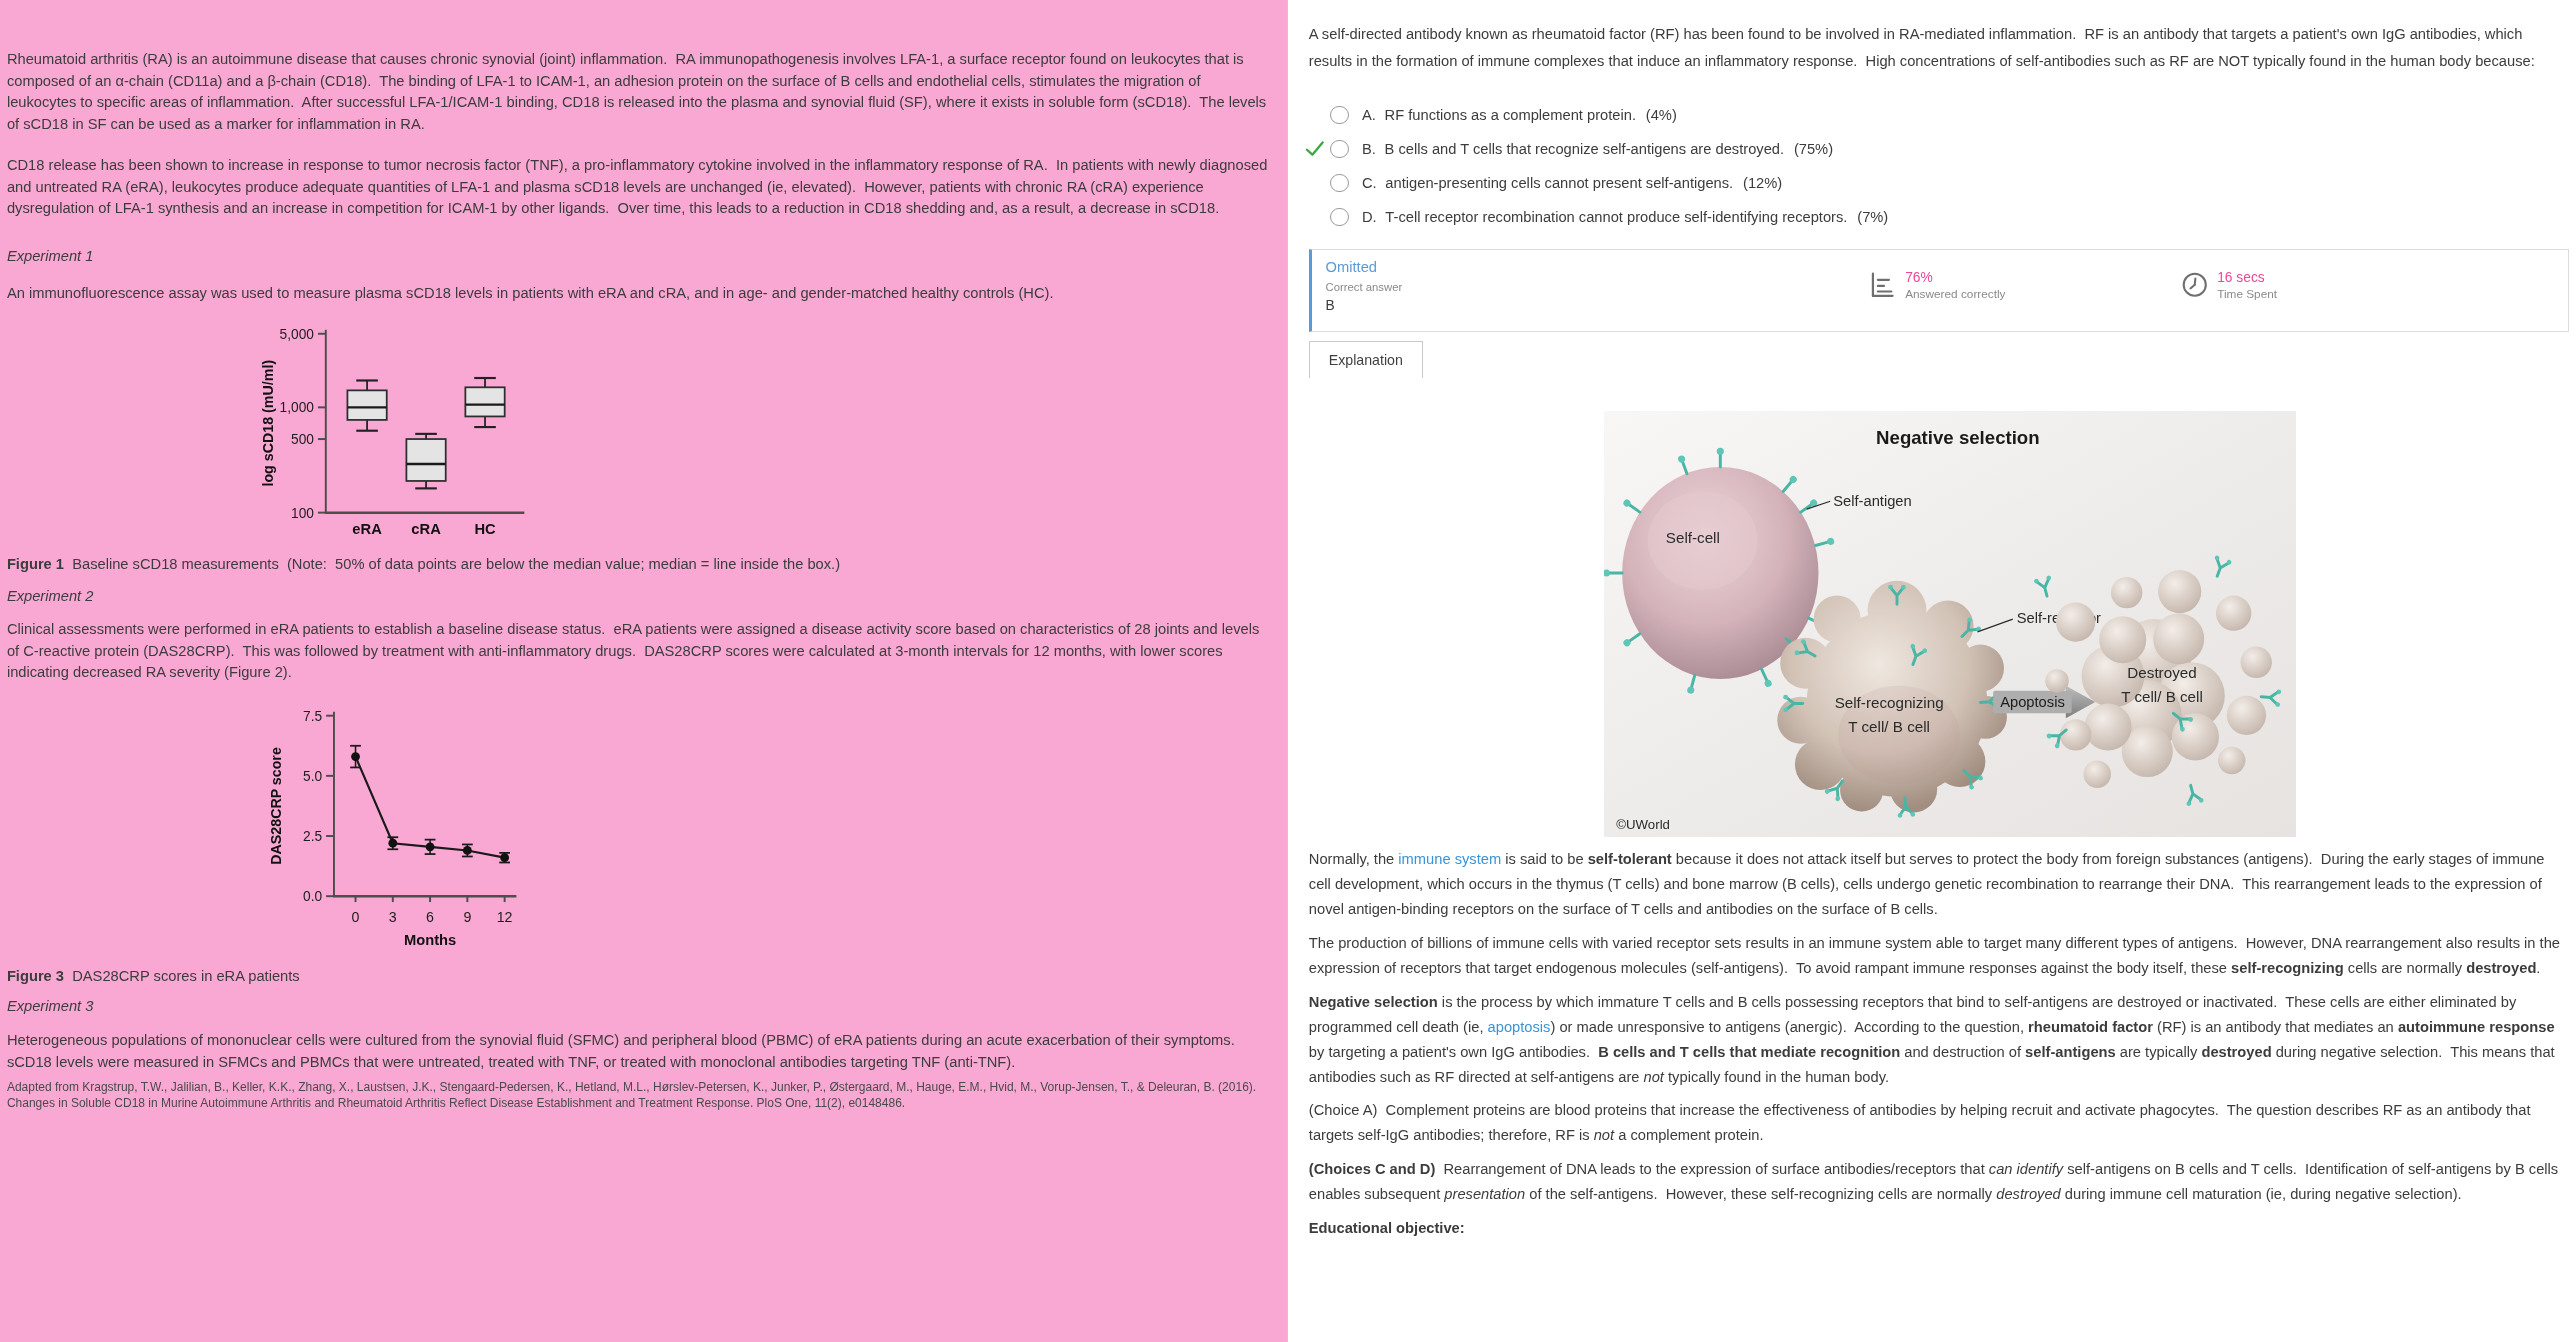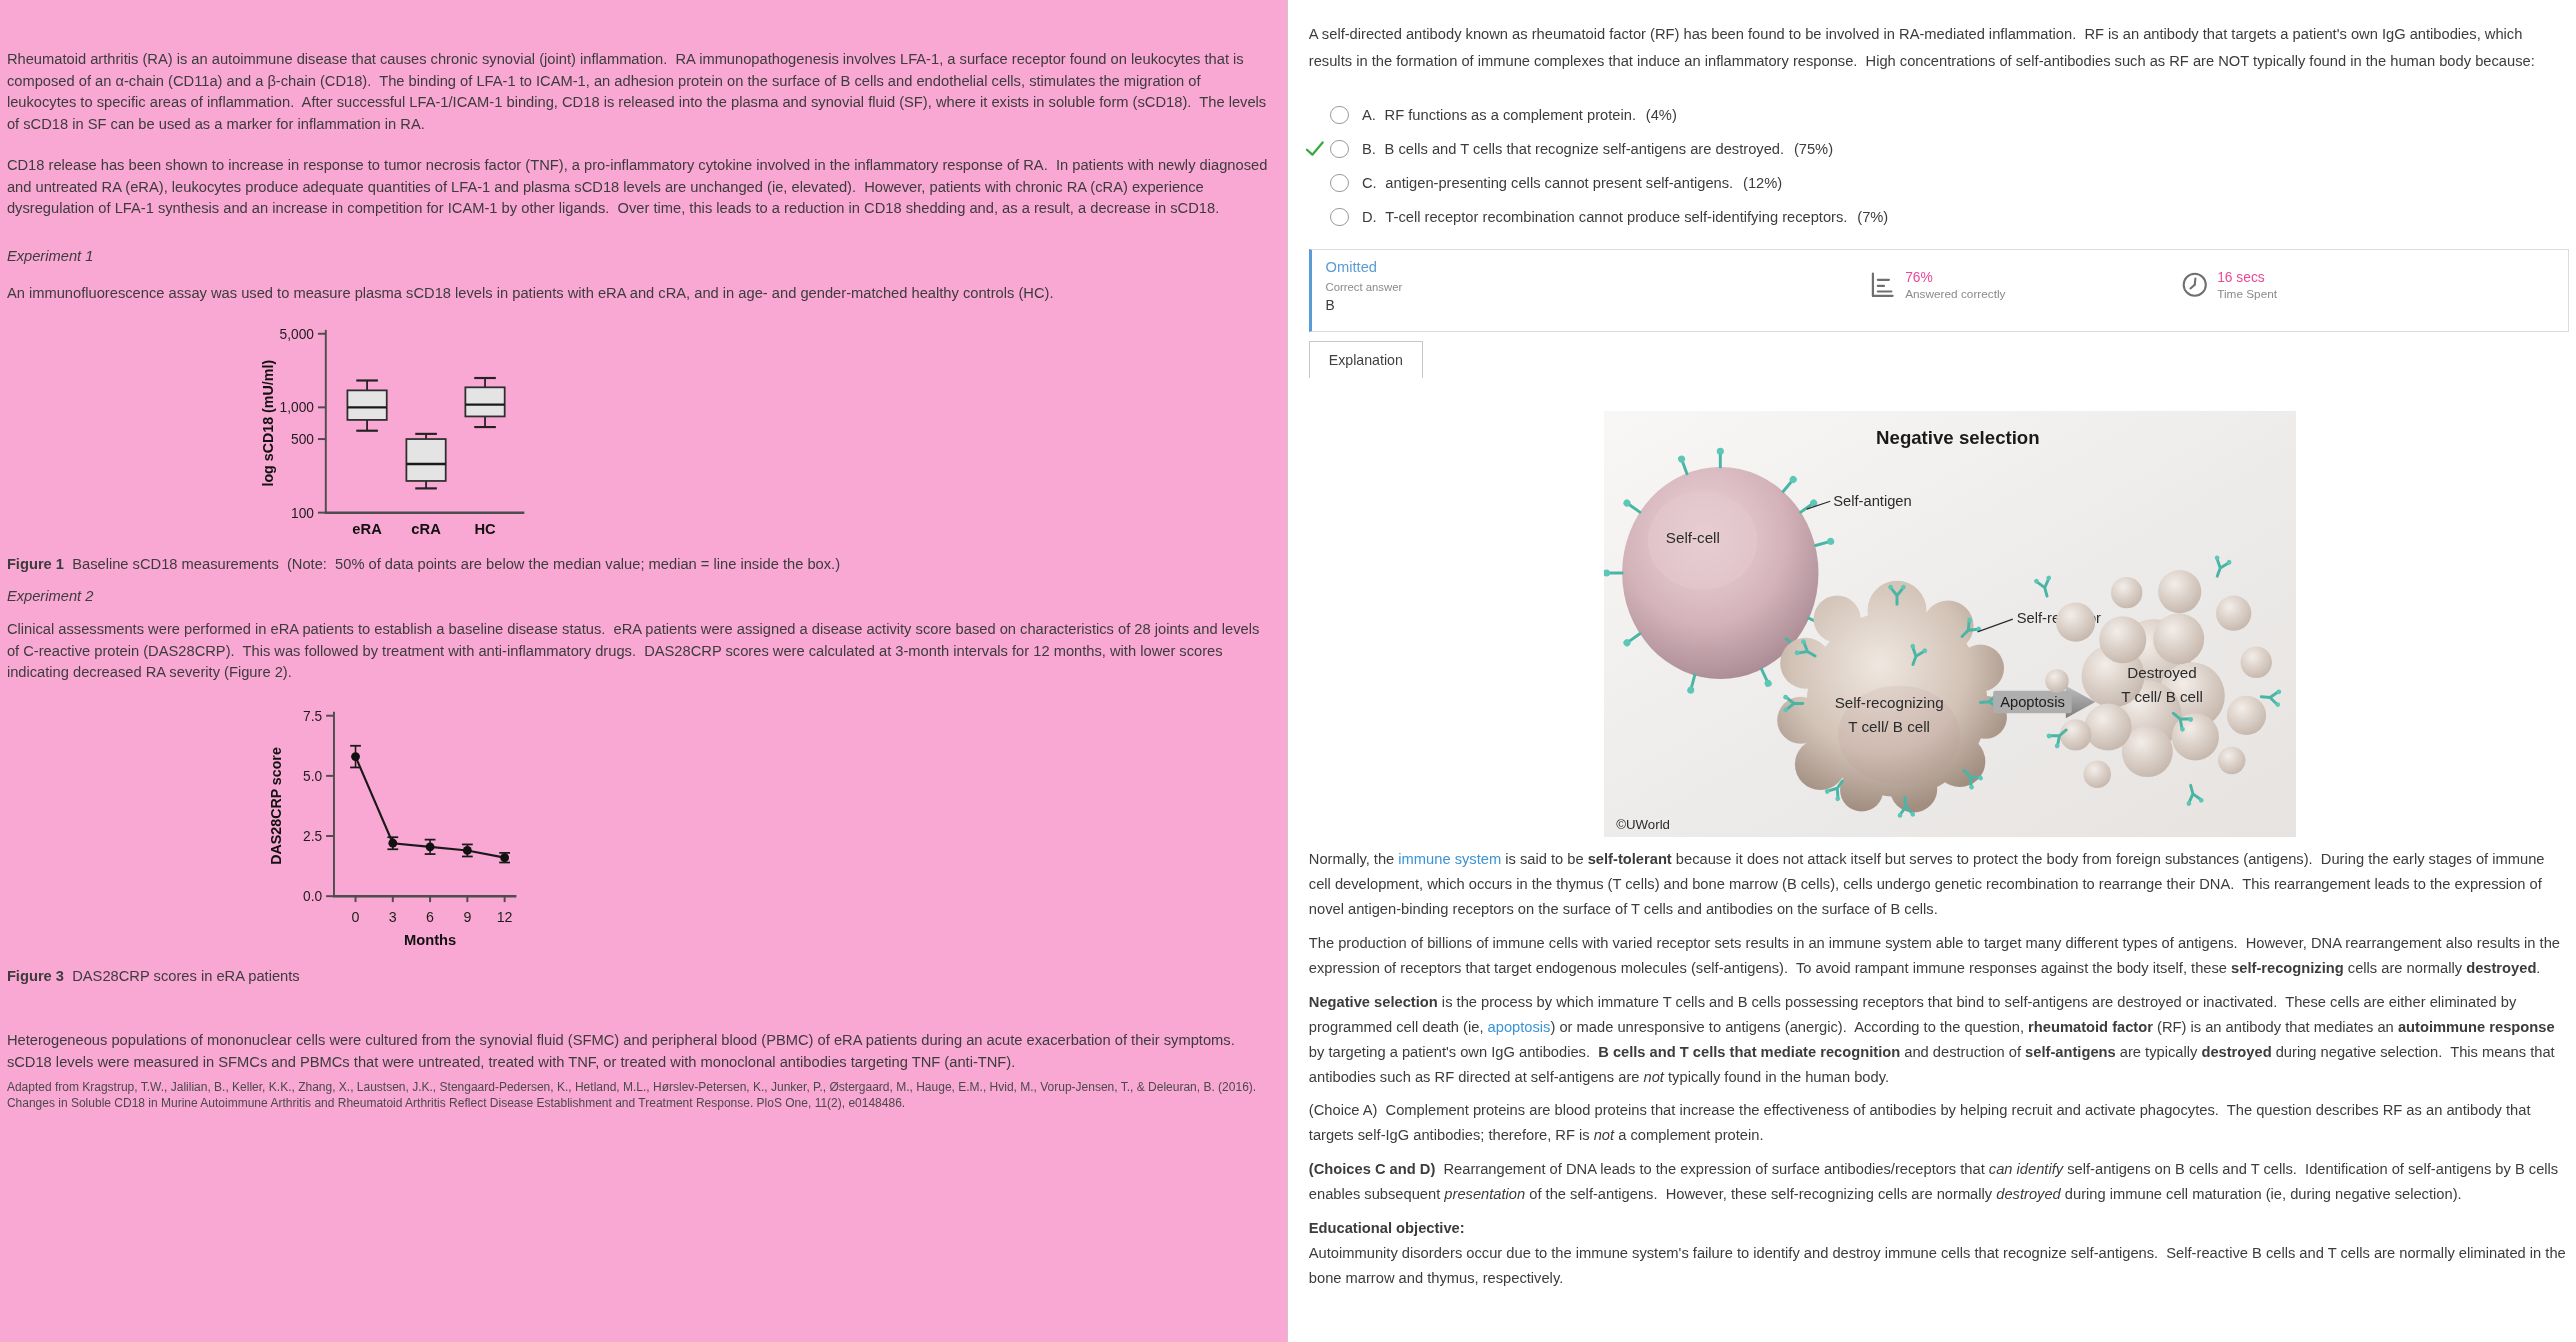--- a/index.html
+++ b/index.html
@@ -146,20 +146,21 @@
           <polyline points="96,57.70666666666668 134,146.02666666666667 172,149.70666666666668 210,153.38666666666666 248,160.74666666666667" fill="none" stroke="#1a1a1a" stroke-width="2.2"></polyline>
           <circle cx="96" cy="57.70666666666668" r="4.5" fill="#111"></circle>
           <circle cx="134" cy="146.02666666666667" r="4.5" fill="#111"></circle>
           <circle cx="172" cy="149.70666666666668" r="4.5" fill="#111"></circle>
           <circle cx="210" cy="153.38666666666666" r="4.5" fill="#111"></circle>
           <circle cx="248" cy="160.74666666666667" r="4.5" fill="#111"></circle>
         </svg>
     </div>
 
     <p class="fig-caption lp-abs" style="top:968px;"><b>Figure 3</b><span>  DAS28CRP scores in eRA patients</span></p>
+    <p class="exp-label lp-abs" style="top:998px;">Experiment 3</p>
     <p class="para lp-abs" style="top:1030px;">Heterogeneous populations of mononuclear cells were cultured from the synovial fluid (SFMC) and peripheral blood (PBMC) of eRA patients during an acute exacerbation of their symptoms.  sCD18 levels were measured in SFMCs and PBMCs that were untreated, treated with TNF, or treated with monoclonal antibodies targeting TNF (anti-TNF).</p>
     <p class="citation lp-abs" style="top:1079px;">Adapted from Kragstrup, T.W., Jalilian, B., Keller, K.K., Zhang, X., Laustsen, J.K., Stengaard-Pedersen, K., Hetland, M.L., Hørslev-Petersen, K., Junker, P., Østergaard, M., Hauge, E.M., Hvid, M., Vorup-Jensen, T., &amp; Deleuran, B. (2016). Changes in Soluble CD18 in Murine Autoimmune Arthritis and Rheumatoid Arthritis Reflect Disease Establishment and Treatment Response. PloS One, 11(2), e0148486.</p>
   </div>
 
   <div class="right-panel">
 
     <p class="question">A self-directed antibody known as rheumatoid factor (RF) has been found to be involved in RA-mediated inflammation.  RF is an antibody that targets a patient's own IgG antibodies, which results in the formation of immune complexes that induce an inflammatory response.  High concentrations of self-antibodies such as RF are NOT typically found in the human body because:</p>
 
     <div class="choices">
       <div class="choice-row">
@@ -363,17 +364,16 @@
       </svg>
     </div>
 
     <div class="expl">
       <p><span>Normally, the </span><span class="link">immune system</span><span> is said to be </span><span style="font-weight: bold;">self-tolerant</span><span> because it does not attack itself but serves to protect the body from foreign substances (antigens).  During the early stages of immune cell development, which occurs in the thymus (T cells) and bone marrow (B cells), cells undergo genetic recombination to rearrange their DNA.  This rearrangement leads to the expression of novel antigen-binding receptors on the surface of T cells and antibodies on the surface of B cells.</span></p>
       <p><span>The production of billions of immune cells with varied receptor sets results in an immune system able to target many different types of antigens.  However, DNA rearrangement also results in the expression of receptors that target endogenous molecules (self-antigens).  To avoid rampant immune responses against the body itself, these </span><span style="font-weight: bold;">self-recognizing</span><span> cells are normally </span><span style="font-weight: bold;">destroyed</span><span>.</span></p>
       <p><span style="font-weight: bold;">Negative selection</span><span> is the process by which immature T cells and B cells possessing receptors that bind to self-antigens are destroyed or inactivated.  These cells are either eliminated by programmed cell death (ie, </span><span class="link">apoptosis</span><span>) or made unresponsive to antigens (anergic).  According to the question, </span><span style="font-weight: bold;">rheumatoid factor</span><span> (RF) is an antibody that mediates an </span><span style="font-weight: bold;">autoimmune response</span><span> by targeting a patient's own IgG antibodies.  </span><span style="font-weight: bold;">B cells and T cells that mediate recognition</span><span> and destruction of </span><span style="font-weight: bold;">self-antigens</span><span> are typically </span><span style="font-weight: bold;">destroyed</span><span> during negative selection.  This means that antibodies such as RF directed at self-antigens are </span><span style="font-style: italic;">not</span><span> typically found in the human body.</span></p>
       <p><span style="font-weight: normal;">(Choice A)</span><span>  Complement proteins are blood proteins that increase the effectiveness of antibodies by helping recruit and activate phagocytes.  The question describes RF as an antibody that targets self-IgG antibodies; therefore, RF is </span><span style="font-style: italic;">not</span><span> a complement protein.</span></p>
       <p><span style="font-weight: bold;">(Choices C and D)</span><span>  Rearrangement of DNA leads to the expression of surface antibodies/receptors that </span><span style="font-style: italic;">can identify</span><span> self-antigens on B cells and T cells.  Identification of self-antigens by B cells enables subsequent </span><span style="font-style: italic;">presentation</span><span> of the self-antigens.  However, these self-recognizing cells are normally </span><span style="font-style: italic;">destroyed</span><span> during immune cell maturation (ie, during negative selection).</span></p>
       <p class="tight"><span style="font-weight: bold;">Educational objective:</span></p>
-      <p><span>Autoimmunity disorders occur due to the immune system's failure to identify and destroy immune cells that recognize self-antigens.  Self-reactive B cells and T cells are normally eliminated in the bone marrow and thymus, respectively.</span></p>
     </div>
   </div>
 </div>
 
 
 </body></html>

